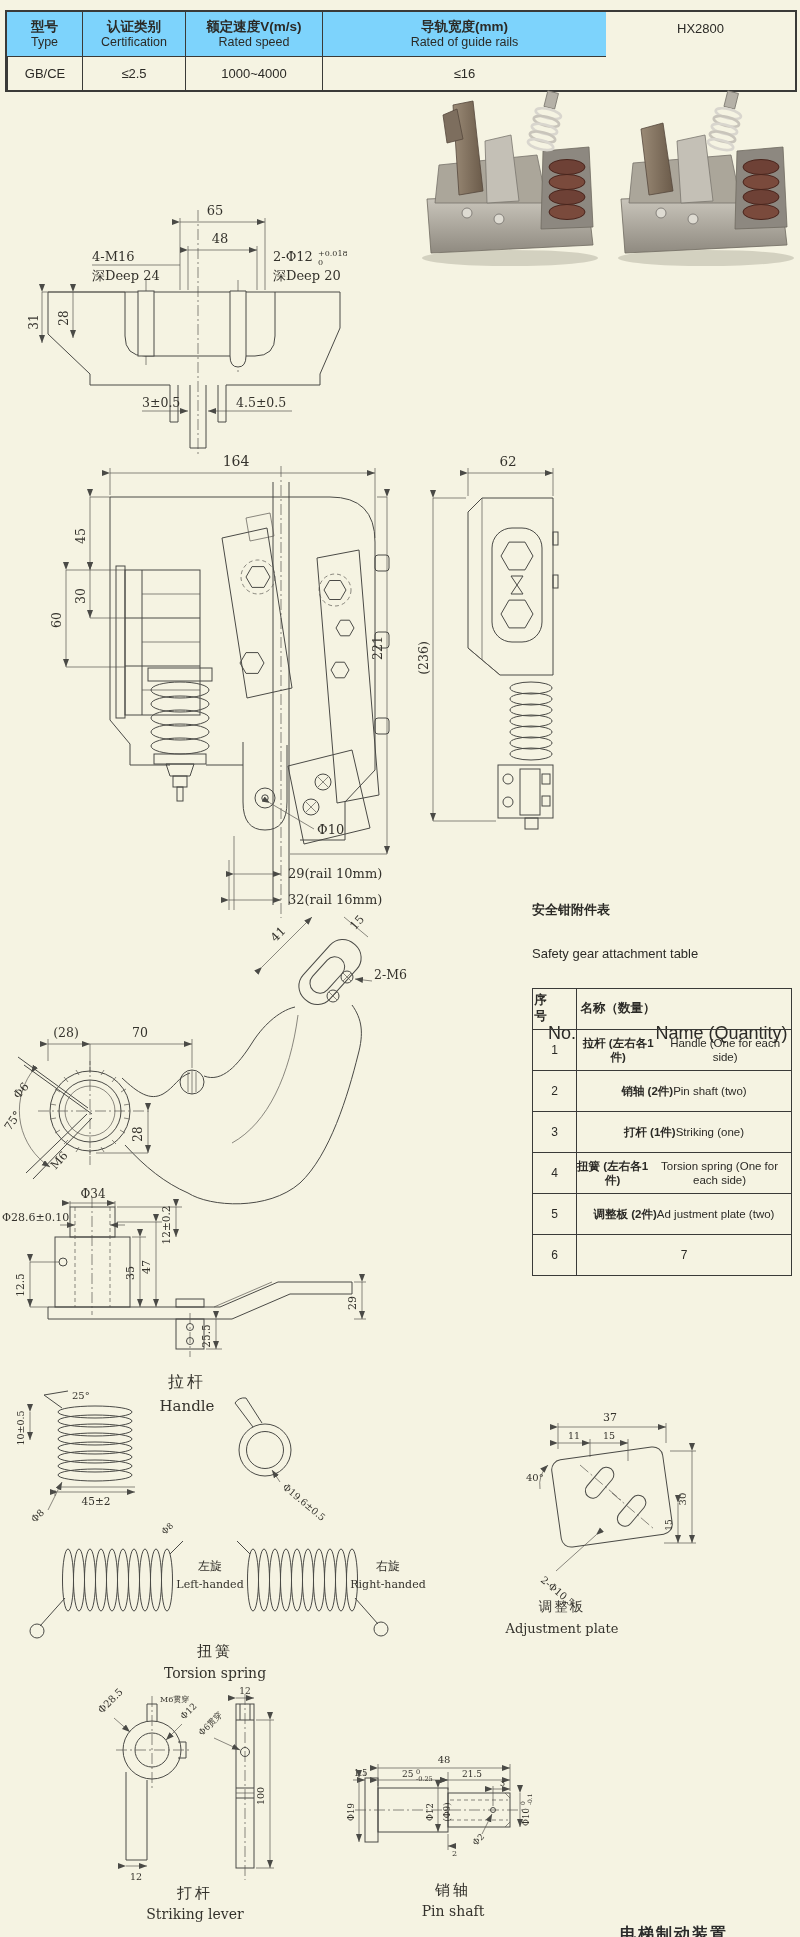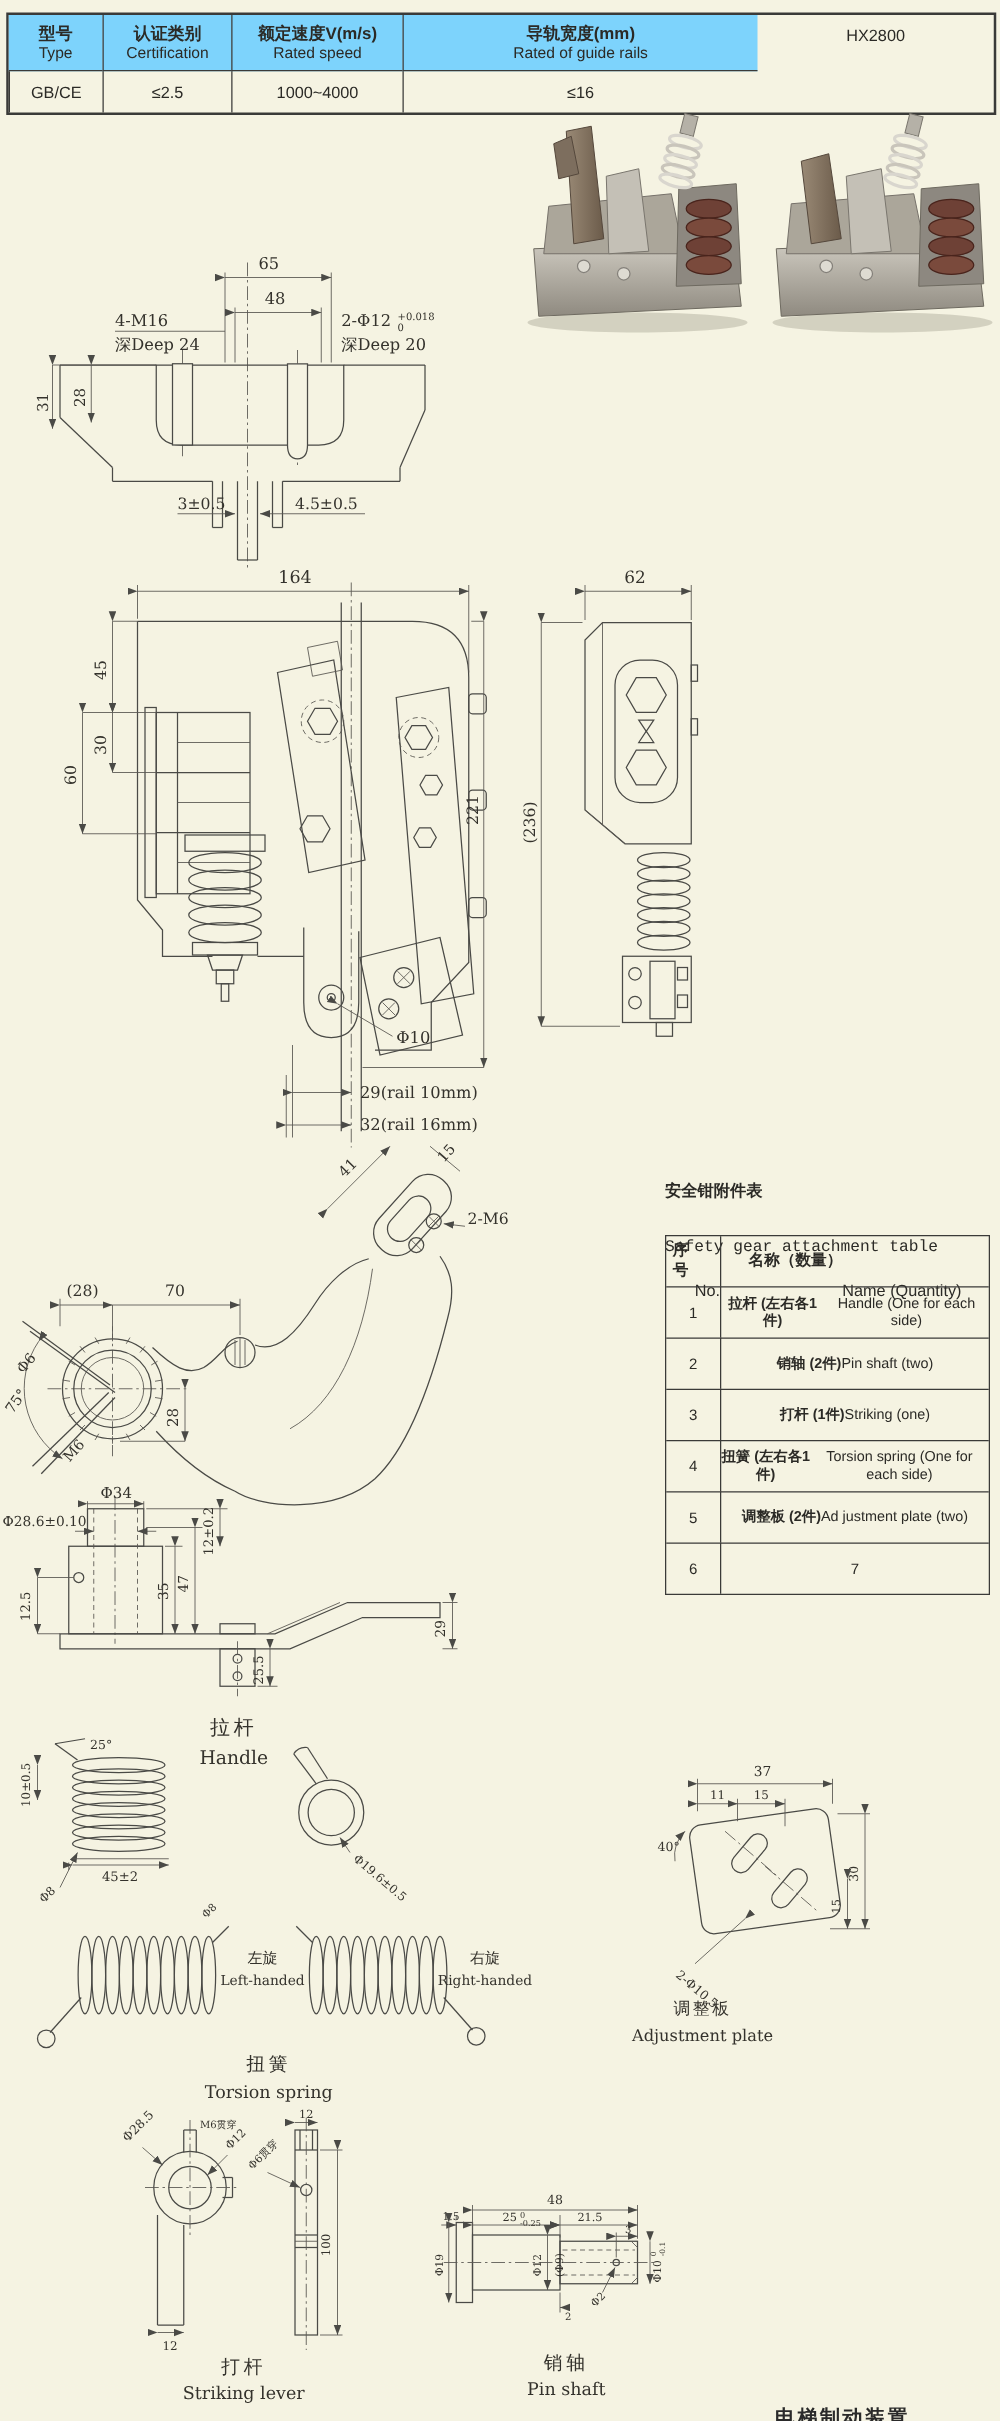--- a/index.html
+++ b/index.html
@@ -22,21 +22,21 @@
   .att-title .t-en{font-size:13px;font-weight:400;margin-top:24px;}
   .att{display:grid;grid-template-columns:43px 215px;border:1.8px solid #3a3a38;}
   .att .c{border-left:1.5px solid #3a3a38;border-top:1.5px solid #3a3a38;height:40px;
           display:flex;flex-direction:row;align-items:center;justify-content:center;
           text-align:center;line-height:1.25;}
   .att .r0{border-top:none;}
   .att .c:nth-child(odd){border-left:none;}
   .att .zh{font-size:11.5px;font-weight:600;}
   .att .en{font-size:11.5px;}
   .att .hzh{font-size:12.5px;font-weight:600;}
-  .att .hen{font-size:13px;margin-top:48px;}
+  .att .hen{font-size:18px;margin-top:48px;}
   .att .no{font-size:12px;}
   
   svg{overflow:visible;}
   .ln{stroke:#4a4a46;fill:none;stroke-width:1;}
   .lt{stroke:#5a5852;fill:none;stroke-width:0.7;}
   .cl{stroke:#5a5852;fill:none;stroke-width:0.7;stroke-dasharray:11 3 2 3;}
   .dsh{stroke:#5a5852;fill:none;stroke-width:0.7;stroke-dasharray:4 3;}
   .txt{font-family:"DejaVu Serif","Liberation Serif",serif;fill:#34322c;}
   .fillbg{fill:#f5f3e2;}
   #footer-cut{font-size:16px;font-weight:600;color:#2a2a2a;letter-spacing:2px;white-space:nowrap;}
@@ -335,21 +335,21 @@
         <line class="lt" x1="438" y1="103" x2="523" y2="103" marker-start="url(#ah)" marker-end="url(#ah)"></line>
         <text class="txt" x="478" y="96" font-size="13.5" text-anchor="middle">62</text>
         <line class="lt" x1="403" y1="128" x2="436" y2="128"></line>
         <line class="lt" x1="403" y1="451" x2="466" y2="451"></line>
         <line class="lt" x1="403" y1="128" x2="403" y2="451" marker-start="url(#ah)" marker-end="url(#ah)"></line>
         <text class="txt" x="398" y="288" font-size="12.5" text-anchor="middle" transform="rotate(-90 398 288)">(236)</text>
       </g>
     </g>
   </svg>
 
-  <div class="abs att-title" style="left:532px;top:944px;font-family:Liberation Mono, monospace;">
+  <div class="abs att-title" style="left:532px;top:900px;">
     <div class="t-zh" style="font-weight:600;">安全钳附件表</div>
     <div class="t-en">Safety gear attachment table</div>
   </div>
   <div class="abs att" style="left:532px;top:988px;width:258px;">
     <div class="c r0">
       <span class="hzh">序号</span>
       <span class="hen">No.</span>
     </div>
     <div class="c r0">
       <span class="hzh">名称（数量）</span>

